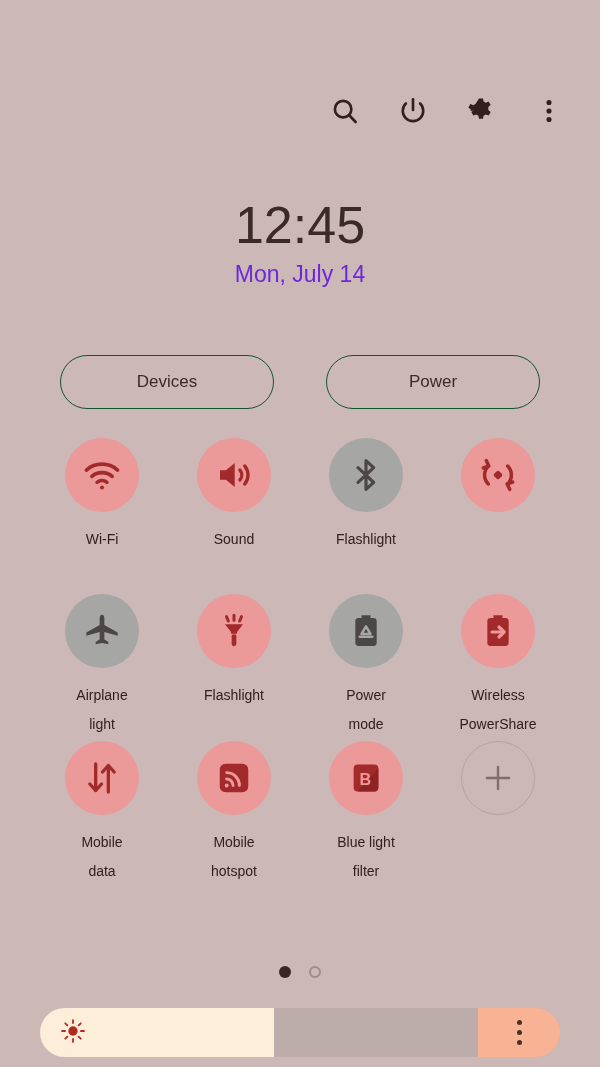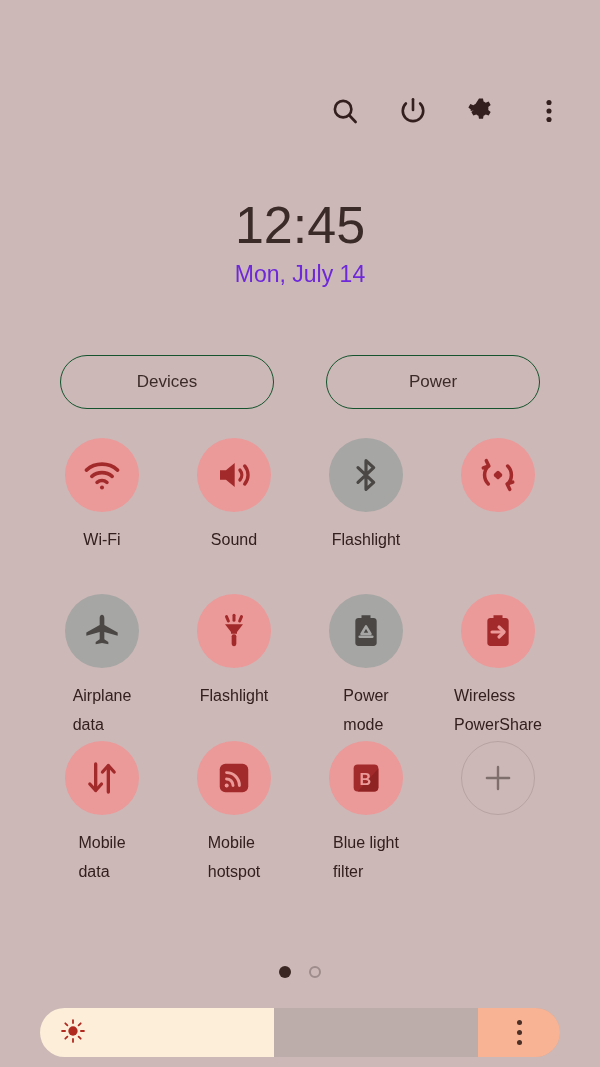--- a/index.html
+++ b/index.html
@@ -114,24 +114,24 @@
   .bubble.off { background: #a6a6a4; }
   .bubble.add {
     background: transparent;
     border: 1px solid #b6a3a2;
     box-sizing: border-box;
   }
   .bubble svg { display: block; }
 
   .tile-label {
     margin-top: 13px;
-    font-size: 16px;
+    font-size: 14px;
     line-height: 29px;
     color: #33201e;
-    text-align: left;
+    text-align: center;
     max-width: 130px;
     white-space: pre-line;
   }
 
   
   .dots {
     position: absolute;
     top: 966px;
     left: 0;
     width: 100%;
@@ -284,21 +284,21 @@
     </div>
   </div>
 
   <div class="tile tile-r2">
     <div class="bubble off">
       <svg width="40" height="40" viewBox="0 0 24 24" fill="#4a4745">
         <path d="M12 2.3c.85 0 1.4.9 1.4 2.1v4.0l8.0 4.5v2.0l-8.0-2.3v4.3l2.4 1.7v1.4L12 19.2l-3.8.8v-1.4l2.4-1.7v-4.3l-8.0 2.3v-2.0l8.0-4.5v-4.0c0-1.2.55-2.1 1.4-2.1z"></path>
       </svg>
     </div>
     <div class="tile-label">Airplane
-data</div>
+light</div>
   </div>
 
   <div class="tile tile-r2">
     <div class="bubble on">
       <svg width="40" height="40" viewBox="0 0 24 24" fill="none">
         <g stroke="#a32a2a" stroke-width="1.8" stroke-linecap="round">
           <line x1="7.5" y1="3.4" x2="8.6" y2="6.0"></line>
           <line x1="12" y1="2.6" x2="12" y2="5.5"></line>
           <line x1="16.5" y1="3.4" x2="15.4" y2="6.0"></line>
         </g>

